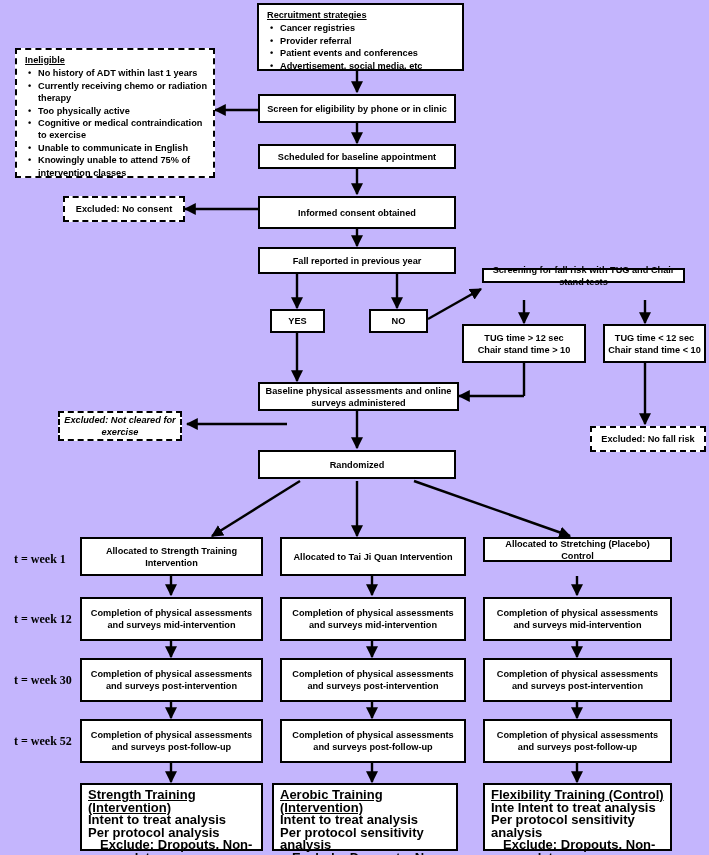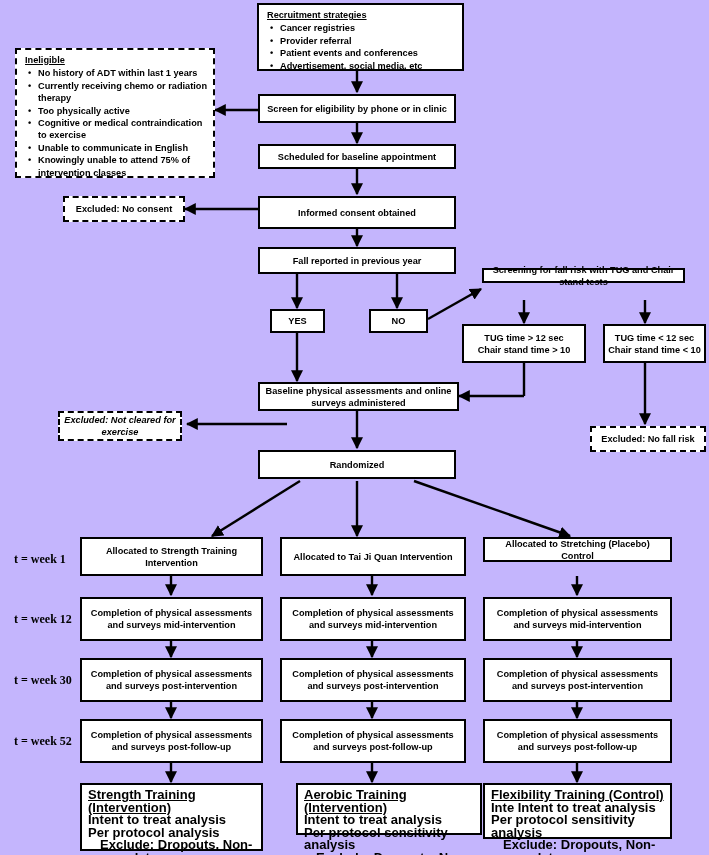--- a/index.html
+++ b/index.html
@@ -242,33 +242,33 @@
     <span class="ind1">Intent to treat analysis</span>
     <span class="ind1">Per protocol analysis</span>
     <span class="ind2">Exclude: Dropouts, Non-completers,</span>
     <span class="ind3">Lost to follow up</span>
   </div>
 
   <div class="box" style="left:280px; top:537px; width:186px; height:39px;">Allocated to Tai Ji Quan Intervention</div>
   <div class="box" style="left:280px; top:597px; width:186px; height:44px;">Completion of physical assessments and surveys mid-intervention</div>
   <div class="box" style="left:280px; top:658px; width:186px; height:44px;">Completion of physical assessments and surveys post-intervention</div>
   <div class="box" style="left:280px; top:719px; width:186px; height:44px;">Completion of physical assessments and surveys post-follow-up</div>
-  <div class="analysis-box" style="left:296px; top:783px; width:186px; height:52px;">
+  <div class="analysis-box" style="left:272px; top:783px; width:186px; height:68px;">
     <span class="hdr">Aerobic Training (Intervention)</span>
     <span class="ind1">Intent to treat analysis</span>
     <span class="ind1">Per protocol sensitivity analysis</span>
     <span class="ind2">Exclude: Dropouts, Non-completers,</span>
     <span class="ind3">Lost to follow up</span>
   </div>
 
   <div class="box" style="left:483px; top:537px; width:189px; height:25px;">Allocated to Stretching (Placebo) Control</div>
   <div class="box" style="left:483px; top:597px; width:189px; height:44px;">Completion of physical assessments and surveys mid-intervention</div>
   <div class="box" style="left:483px; top:658px; width:189px; height:44px;">Completion of physical assessments and surveys post-intervention</div>
   <div class="box" style="left:483px; top:719px; width:189px; height:44px;">Completion of physical assessments and surveys post-follow-up</div>
-  <div class="analysis-box" style="left:483px; top:783px; width:189px; height:56px;">
+  <div class="analysis-box" style="left:483px; top:783px; width:189px; height:68px;">
     <span class="hdr">Flexibility Training (Control)</span>
     <span class="ind1">Inte Intent to treat analysis</span>
     <span class="ind1">Per protocol sensitivity analysis</span>
     <span class="ind2">Exclude: Dropouts, Non-completers,</span>
     <span class="ind3">Lost to follow up</span>
   </div>
 
 </div>
 
 </body></html>

